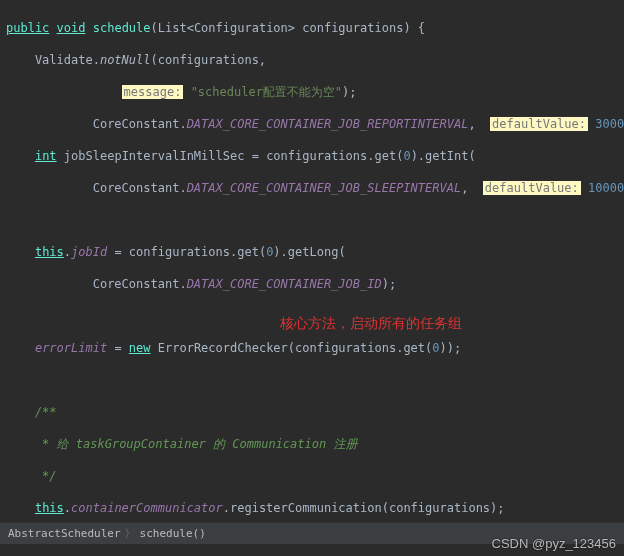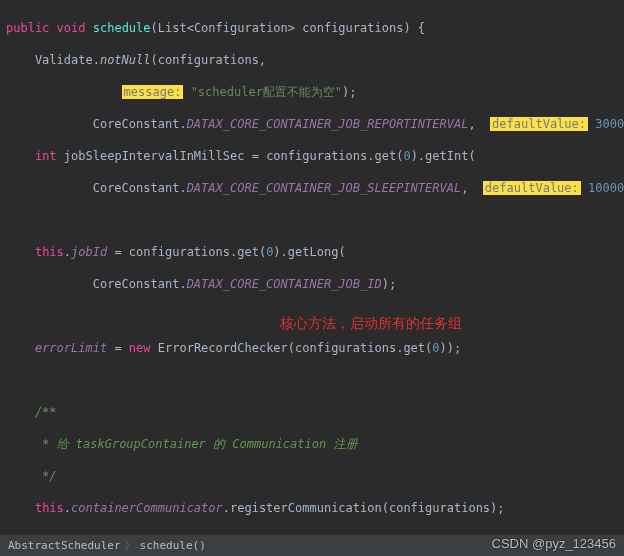--- a/index.html
+++ b/index.html
@@ -11,37 +11,37 @@
     height: 556px;
     overflow: hidden;
     position: relative;
     color: #a9b7c6;
   }
   .code-area {
     padding: 4px 6px 0 6px;
     line-height: 16px;
     white-space: pre;
   }
-  .kw { color: #ec4899; }
+  .kw { color: #5eead4; text-decoration: underline; }
   .method { color: #5eead4; }
   .field { color: #9876aa; font-style: italic; }
   .str { color: #6a8759; }
   .num { color: #6897bb; }
   .doc-comment { color: #629755; font-style: italic; }
-  .param-hint { color: #787878; background: #fde047; font-style: normal; padding: 0 2px; text-align: right; }
+  .param-hint { color: #787878; background: #fef9c3; font-style: normal; padding: 0 2px; text-align: right; }
   .static { font-style: italic; }
   .annotation {
     color: #e03131;
     font-family: "SimSun", serif;
     font-size: 14px;
     position: absolute;
   }
   .breadcrumb {
     position: absolute;
-    bottom: 0;
+    bottom: 12px;
     left: 0;
     right: 0;
     height: 22px;
     background: #3c3f41;
     border-top: 1px solid #323232;
     color: #bbbbbb;
     font-size: 11px;
     display: flex;
     align-items: center;
     padding: 0 8px;

